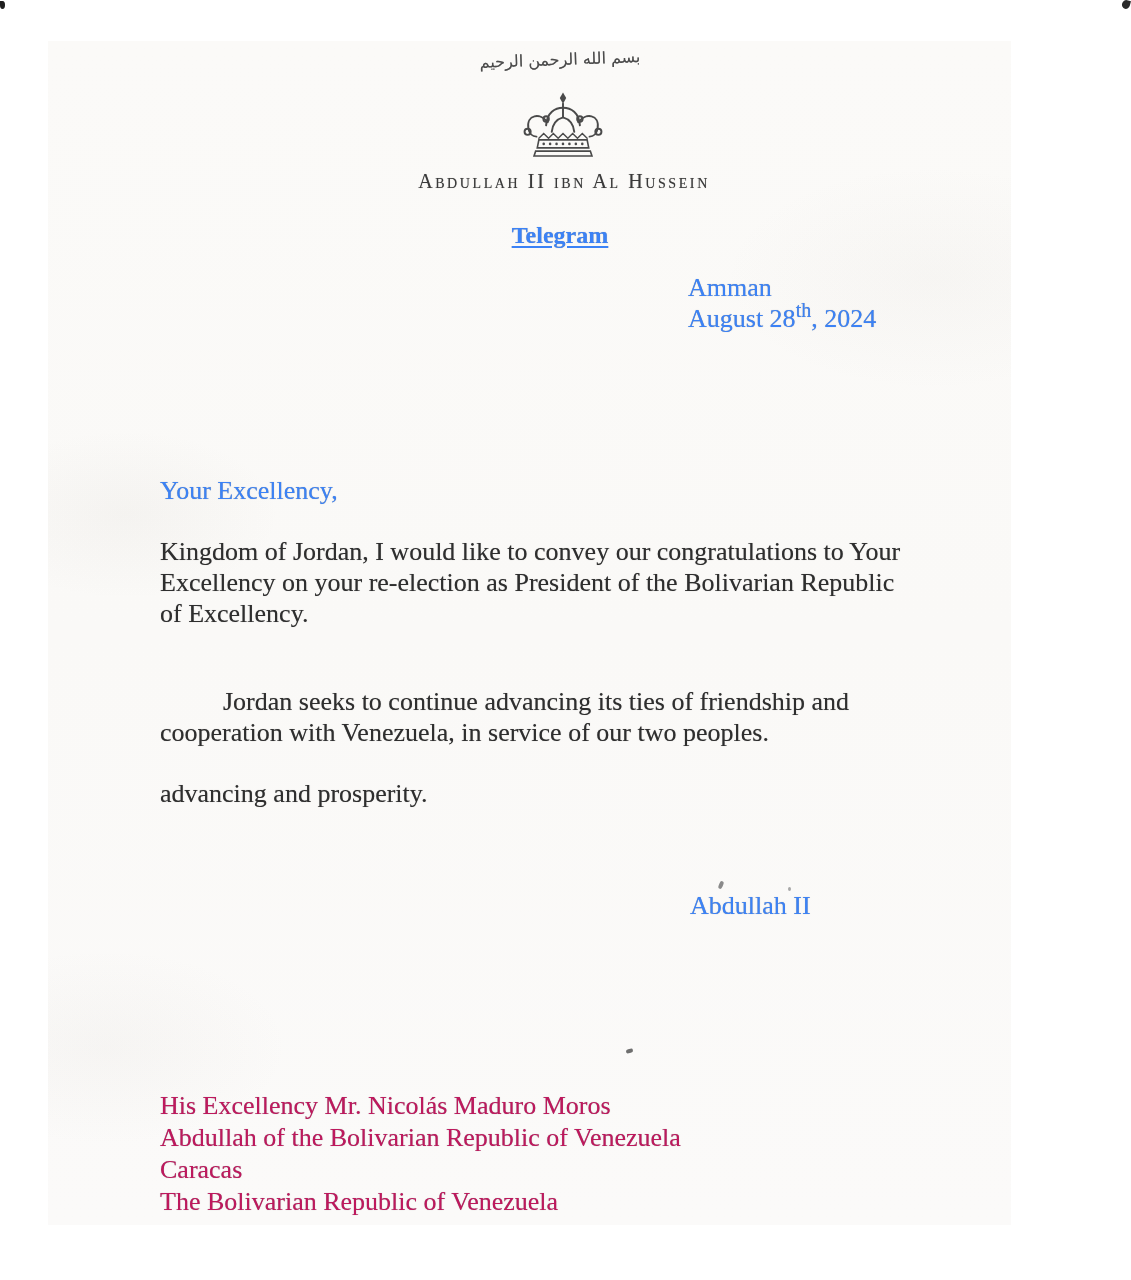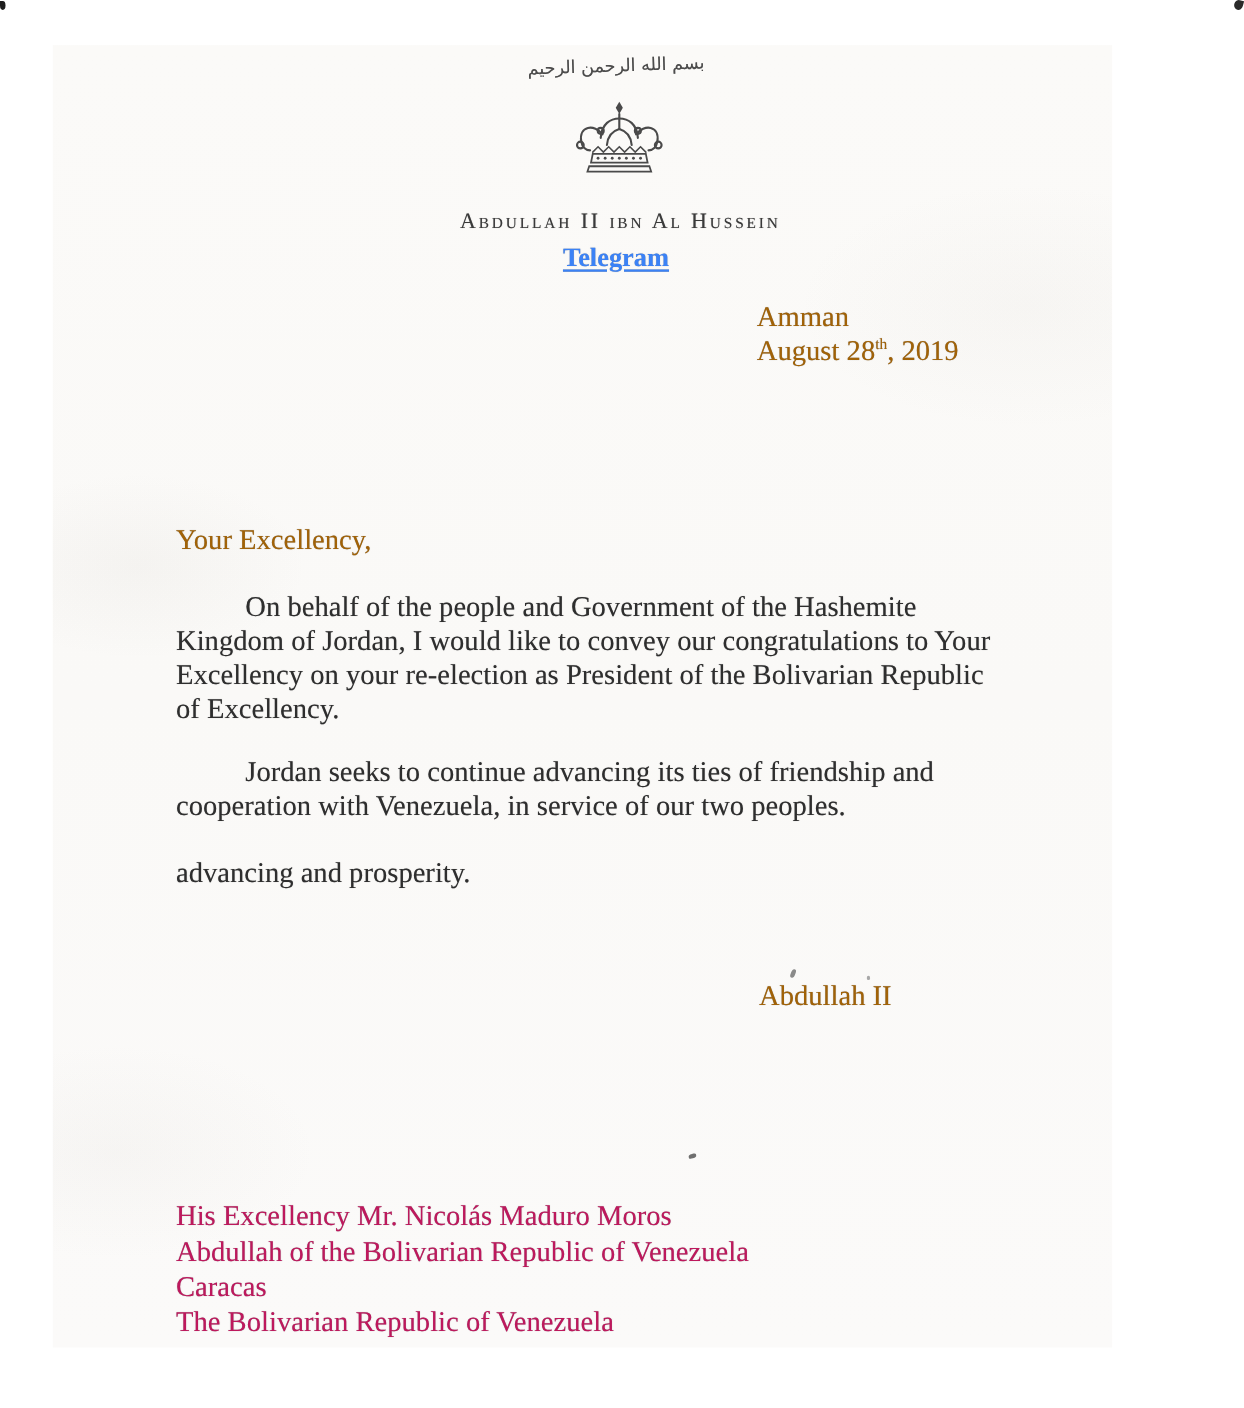--- a/index.html
+++ b/index.html
@@ -17,21 +17,21 @@
     background:
       radial-gradient(220px 120px at 8% 40%, rgba(168,160,148,0.07), rgba(168,160,148,0) 70%),
       radial-gradient(260px 140px at 6% 85%, rgba(168,160,148,0.06), rgba(168,160,148,0) 70%),
       radial-gradient(300px 160px at 92% 20%, rgba(168,160,148,0.05), rgba(168,160,148,0) 70%),
       linear-gradient(180deg,#fbfaf8 0%, #faf9f7 50%, #fbfaf9 100%);
   }
   .txt{
     position:absolute;
     font-size:26px;
     line-height:31px;
-    color:#a16207;
+    color:#3b82f6;
     text-shadow:0 0 0.7px rgba(70,70,70,0.55);
     white-space:nowrap;
   }
   .bismillah{
     position:absolute;
     left:470px;top:50px;width:180px;
     text-align:center;
     font-family:"DejaVu Sans", sans-serif;
     font-size:16px;
     color:#4c4c4c;
@@ -45,35 +45,34 @@
   .royal-name{
     position:absolute;
     left:360px;top:170px;width:408px;
     text-align:center;
     font-variant:small-caps;
     font-size:20px;
     letter-spacing:2.6px;
     color:#3a3a3a;
     text-shadow:0 0 0.7px rgba(70,70,70,0.55);
     white-space:nowrap;
-    margin-top:20px;
   }
   .doc-title{
     position:absolute;
     left:440px;top:222px;width:240px;
     text-align:center;
     font-size:24px;
     font-weight:bold;
     text-decoration:underline;
     text-underline-offset:3px;
     color:#3b82f6;
     text-shadow:0 0 0.7px rgba(70,70,70,0.55);
   }
   .dateline{left:688px;top:272px;}
-  .dateline sup{font-size:14px;line-height:0;}
+  .dateline sup{font-size:20px;line-height:0;}
   .salutation{left:160px;top:475px;}
   .para{position:absolute;left:160px;width:800px;}
   .para .line{
     font-size:26px;line-height:31px;color:#2e2e2e;
     text-shadow:0 0 0.7px rgba(70,70,70,0.55);
     white-space:nowrap;
   }
   .para .indent{padding-left:63px;}
   .p1{top:536px;}
   .p2{top:686px;}
@@ -131,27 +130,26 @@
 
     <path d="M26 76 L94 76 L96 82 L24 82 Z" stroke-width="2"></path>
   </svg>
 
   <div class="royal-name">Abdullah II ibn Al Hussein</div>
 
   <div class="doc-title">Telegram</div>
 
   <div class="txt dateline">
     <div>Amman</div>
-    <div><span>August 28</span><sup>th</sup><span>, 2019</span></div>
+    <div><span>August 28</span><sup>th</sup><span>, 2024</span></div>
   </div>
 
   <div class="txt salutation">Your Excellency,</div>
 
   <div class="para p1">
-    <div class="line indent">On behalf of the people and Government of the Hashemite</div>
     <div class="line">Kingdom of Jordan, I would like to convey our congratulations to Your</div>
     <div class="line">Excellency on your re-election as President of the Bolivarian Republic</div>
     <div class="line">of Excellency.</div>
   </div>
 
   <div class="para p2">
     <div class="line indent">Jordan seeks to continue advancing its ties of friendship and</div>
     <div class="line">cooperation with Venezuela, in service of our two peoples.</div>
   </div>
 

